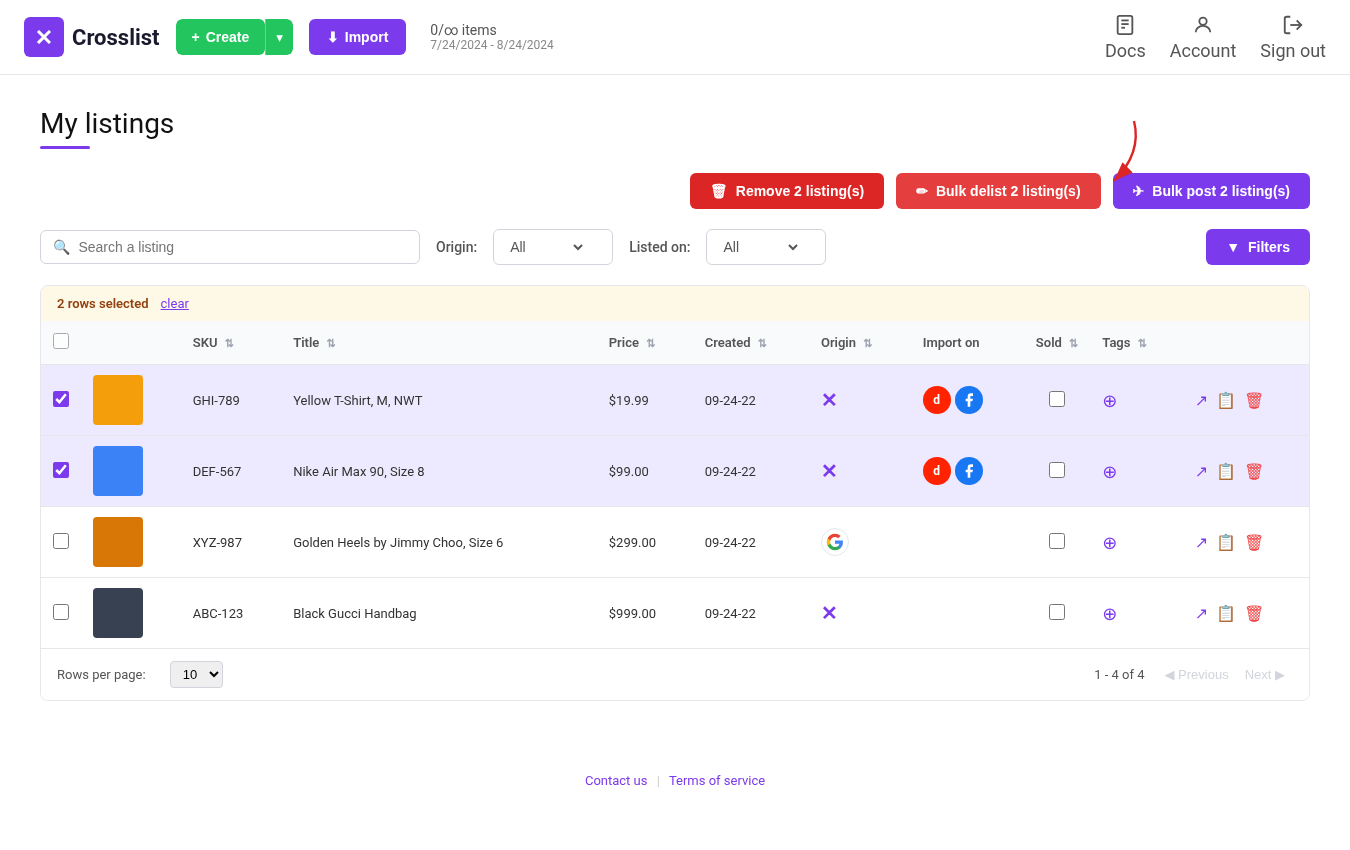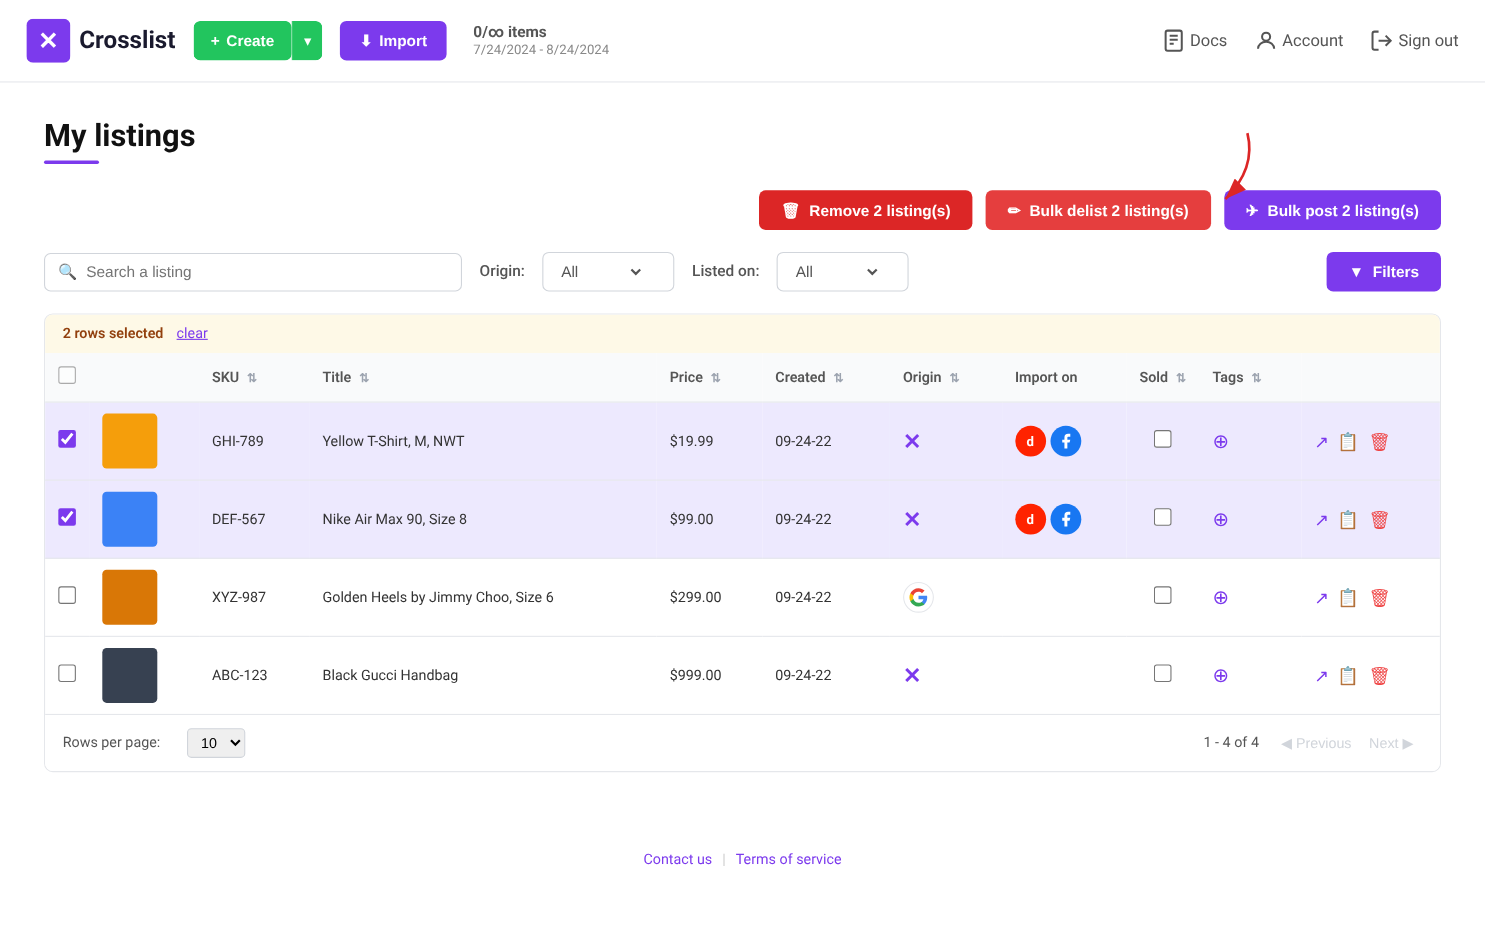--- a/index.html
+++ b/index.html
@@ -8,30 +8,30 @@
     
     .header { display: flex; align-items: center; padding: 0 24px; height: 75px; border-bottom: 1px solid #e5e7eb; gap: 16px; }
     .logo { display: flex; align-items: center; gap: 8px; text-decoration: none; }
     .logo-icon { width: 40px; height: 40px; }
     .logo-text { font-size: 22px; font-weight: 700; color: #1a1a2e; }
     .btn-create { background: #22c55e; color: #fff; border: none; border-radius: 6px; padding: 10px 16px; font-size: 14px; font-weight: 600; cursor: pointer; display: flex; align-items: center; gap: 6px; }
     .btn-create-dropdown { background: #22c55e; color: #fff; border: none; border-left: 1px solid rgba(255,255,255,0.3); border-radius: 0 6px 6px 0; padding: 10px 10px; cursor: pointer; }
     .btn-create-group { display: flex; border-radius: 6px; overflow: hidden; }
     .btn-import { background: #7c3aed; color: #fff; border: none; border-radius: 6px; padding: 10px 18px; font-size: 14px; font-weight: 600; cursor: pointer; display: flex; align-items: center; gap: 6px; }
     .header-items { display: flex; flex-direction: column; margin-left: 8px; }
-    .header-items-count { font-size: 14px; font-weight: 700; color: #555; }
+    .header-items-count { font-size: 14px; font-weight: 400; color: #555; }
     .header-items-date { font-size: 12px; color: #888; }
     .header-spacer { flex: 1; }
     .header-nav { display: flex; align-items: center; gap: 24px; }
-    .header-nav-item { display: flex; flex-direction: row; align-items: center; gap: 4px; cursor: pointer; text-decoration: none; color: #555; font-size: 15px; }
+    .header-nav-item { display: flex; flex-direction: column; align-items: center; gap: 4px; cursor: pointer; text-decoration: none; color: #555; font-size: 18px; }
     .header-nav-item svg { width: 22px; height: 22px; }
 
     
     .main { padding: 32px 40px; }
-    .page-title { font-size: 28px; font-weight: 700; color: #111; margin-bottom: 6px; }
+    .page-title { font-size: 28px; font-weight: 400; color: #111; margin-bottom: 6px; }
     .title-underline { width: 50px; height: 3px; background: #7c3aed; border-radius: 2px; margin-bottom: 24px; }
 
     
     .action-bar { display: flex; justify-content: flex-end; gap: 12px; margin-bottom: 20px; position: relative; }
     .btn-remove { background: #dc2626; color: #fff; border: none; border-radius: 6px; padding: 10px 20px; font-size: 14px; font-weight: 600; cursor: pointer; display: flex; align-items: center; gap: 8px; }
     .btn-bulk-delist { background: #e53e3e; color: #fff; border: none; border-radius: 6px; padding: 10px 20px; font-size: 14px; font-weight: 600; cursor: pointer; display: flex; align-items: center; gap: 8px; }
     .btn-bulk-post { background: #7c3aed; color: #fff; border: none; border-radius: 6px; padding: 10px 20px; font-size: 14px; font-weight: 600; cursor: pointer; display: flex; align-items: center; gap: 8px; }
 
     
     .arrow-annotation { position: absolute; top: -60px; right: 160px; }

